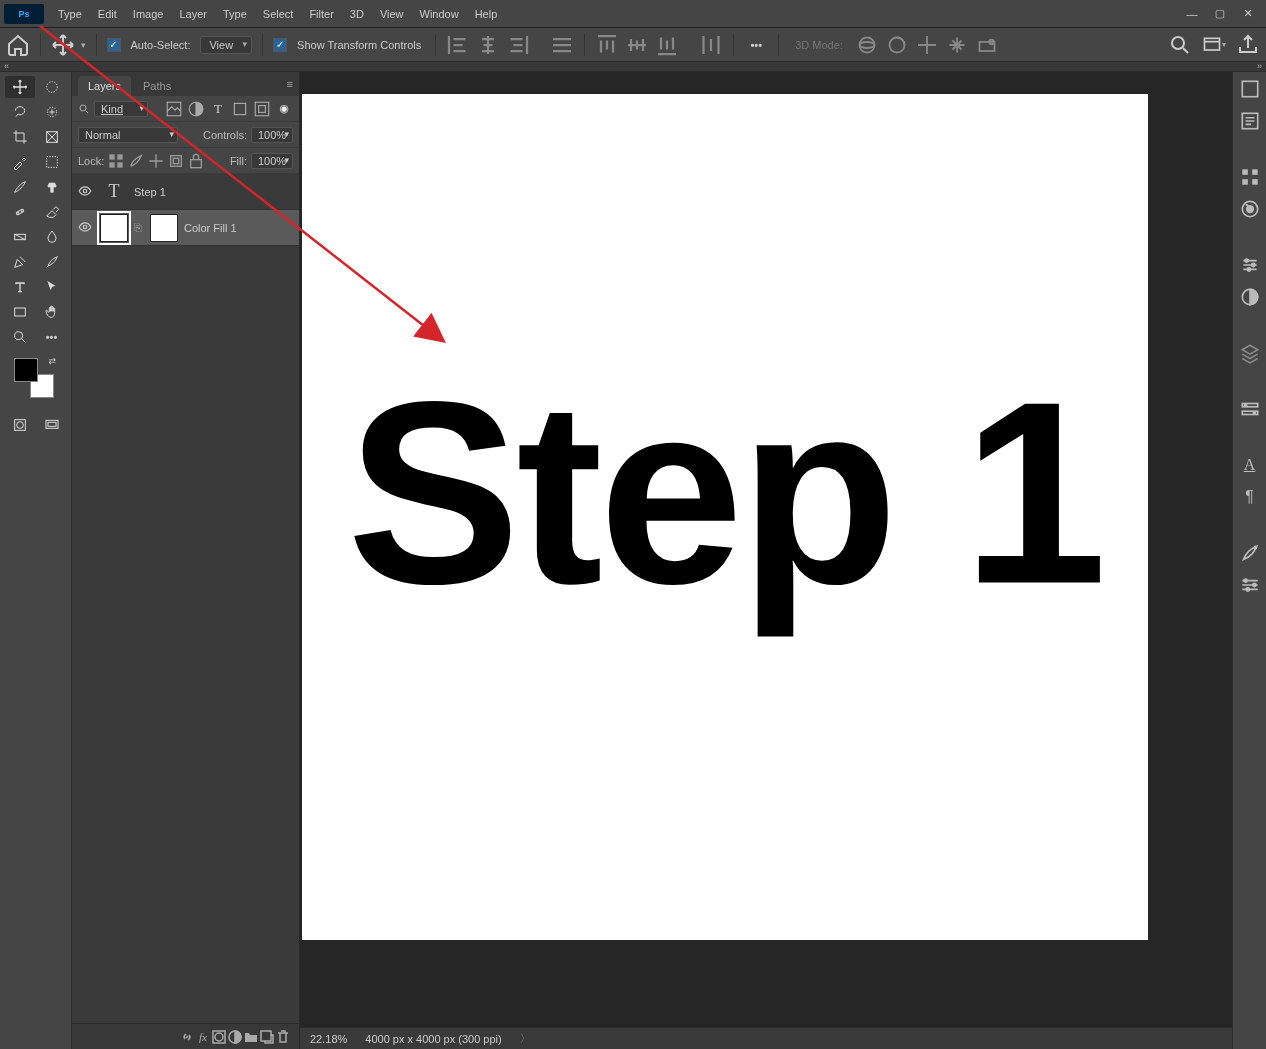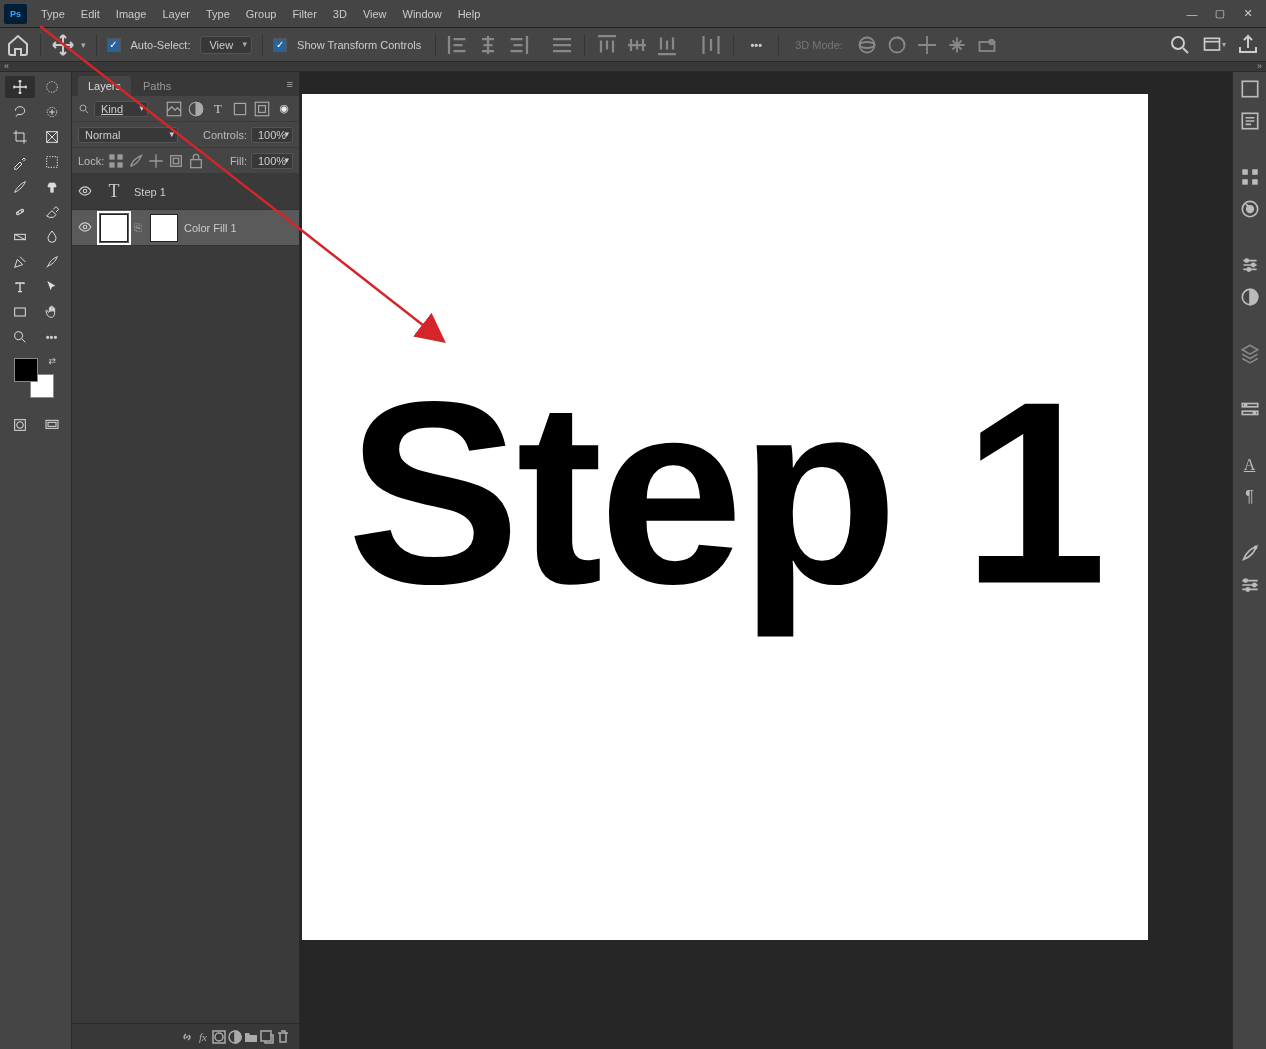--- a/index.html
+++ b/index.html
@@ -1,20 +1,20 @@
 <!DOCTYPE html>
 <html><head>
 <meta charset="utf-8">
 <style>
 * { margin: 0; padding: 0; box-sizing: border-box; font-family: "Segoe UI", Tahoma, sans-serif; font-size: 11px; color: #ccc; user-select: none; }
 body { width: 1266px; height: 1049px; background: #323232; overflow: hidden; position: relative; }
 
 
 .menubar { height: 28px; background: #454545; display: flex; align-items: center; padding: 0 4px; border-bottom: 1px solid #222; }
-.menubar .app-icon { width: 23px; height: 20px; background: #001e36; color: #31a8ff; display:flex; align-items:center; justify-content:center; font-size:9px; font-weight:bold; border-radius:2px; margin-right:6px;}
+.menubar .app-icon { width: 40px; height: 20px; background: #001e36; color: #31a8ff; display:flex; align-items:center; justify-content:center; font-size:9px; font-weight:bold; border-radius:2px; margin-right:6px;}
 .menubar .menu-item { padding: 0 8px; line-height: 28px; cursor: default; }
 .menubar .spacer { flex: 1; }
 .menubar .winctl { width: 28px; height: 20px; display:flex; align-items:center; justify-content:center; color:#ccc; }
 
 
 .optbar { height: 34px; background: #454545; display:flex; align-items:center; padding: 0 6px; border-bottom:1px solid #2a2a2a; gap:6px;}
 .optbar .ico { width:24px; height:24px; display:flex; align-items:center; justify-content:center; color:#ccc;}
 .optbar .chk { width:14px; height:14px; background:#2a6496; border:1px solid #555; display:inline-flex; align-items:center; justify-content:center; font-size:10px; color:#fff;}
 .optbar .lbl { padding:0 4px; }
 .optbar .select { background:#383838; border:1px solid #555; padding:2px 18px 2px 8px; border-radius:3px; position:relative; }
@@ -94,21 +94,21 @@
 </head>
 <body>
 
 <div class="menubar">
   <div class="app-icon">Ps</div>
   <div class="menu-item">Type</div>
   <div class="menu-item">Edit</div>
   <div class="menu-item">Image</div>
   <div class="menu-item">Layer</div>
   <div class="menu-item">Type</div>
-  <div class="menu-item">Group</div>
+  <div class="menu-item">Select</div>
   <div class="menu-item">Filter</div>
   <div class="menu-item">3D</div>
   <div class="menu-item">View</div>
   <div class="menu-item">Window</div>
   <div class="menu-item">Help</div>
   <div class="spacer"></div>
   <div class="winctl">—</div>
   <div class="winctl">▢</div>
   <div class="winctl">✕</div>
 </div>
@@ -542,20 +542,25 @@
         </span>
     </div>
   </div>
 
   <div class="docarea">
     <div class="canvas-wrap">
       <div class="canvas">
         <div class="canvas-text">Step 1</div>
       </div>
     </div>
+    <div class="statusbar">
+      <span>22.18%</span>
+      <span>4000 px x 4000 px (300 ppi)</span>
+      <span class="chev">〉</span>
+    </div>
   </div>
 
   <div class="rstrip">
     <div class="ri">
         <svg viewBox="0 0 20 20" stroke="#bbb" fill="none" stroke-width="1.5">
           <rect x="3" y="3" width="14" height="14"></rect>
         </svg>
       </div>
     <div class="ri">
         <svg viewBox="0 0 20 20" stroke="#bbb" fill="none" stroke-width="1.5">

